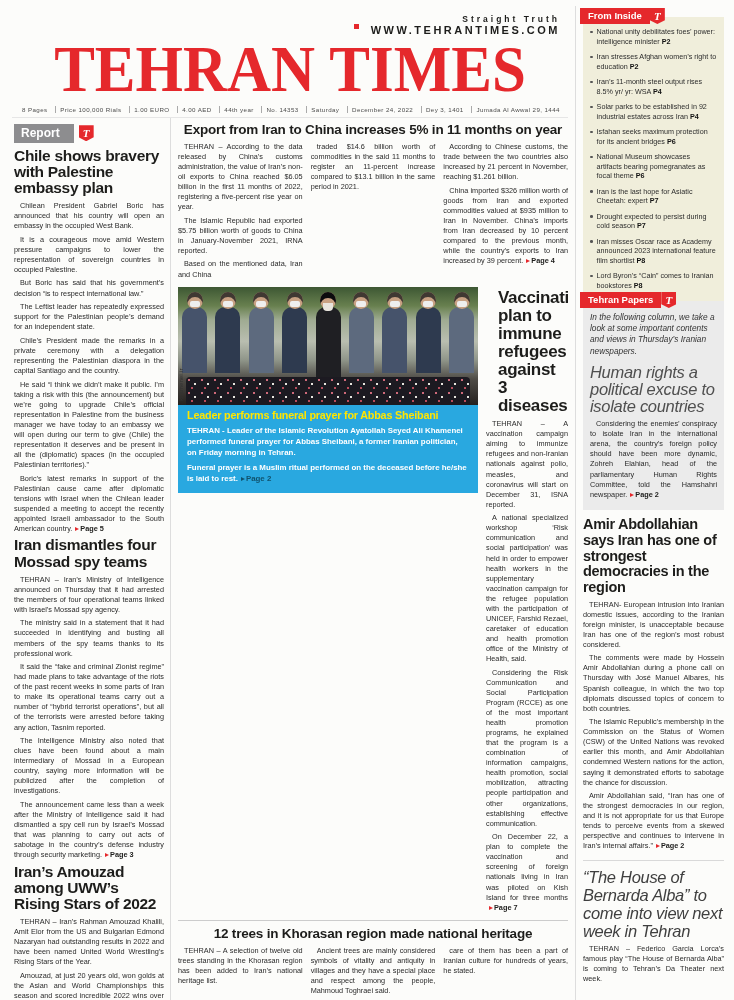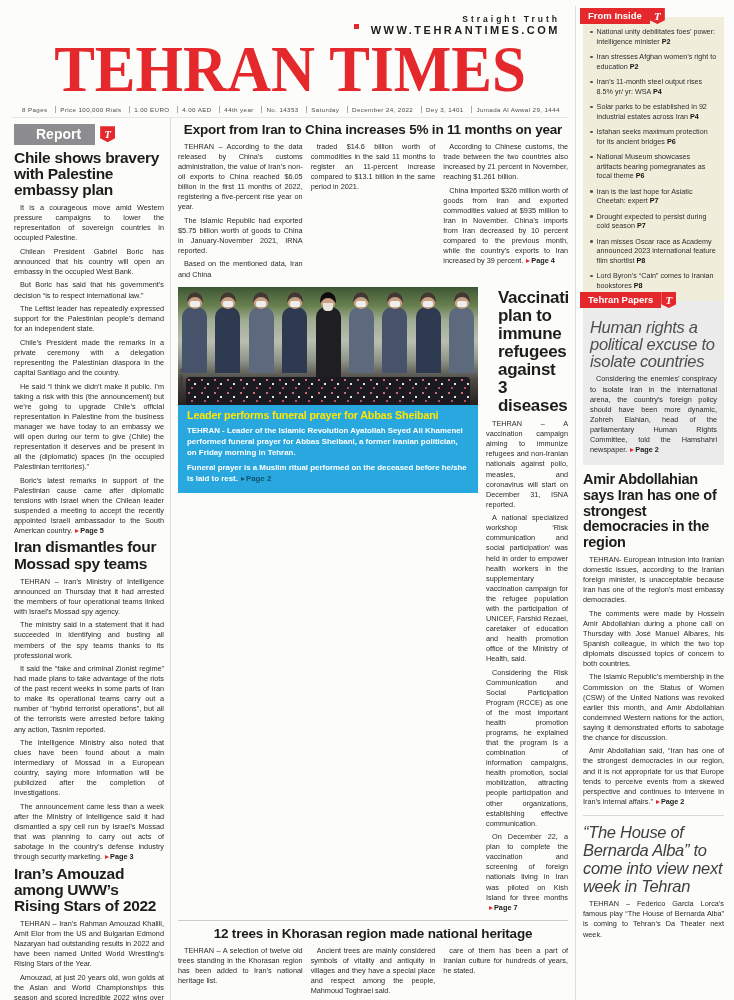--- a/index.html
+++ b/index.html
@@ -16,21 +16,21 @@
             font-size:61px;line-height:.88;text-align:center;letter-spacing:0;margin:4px 0 2px;
             transform:scaleY(1.08);transform-origin:top;}
   .infobar{display:flex;justify-content:space-between;font-size:6.2px;color:#4c4c4c;
            letter-spacing:.4px;padding:10px 4px 4px 6px;border-bottom:1px solid #e6e6e6;}
   .infobar span{white-space:nowrap;padding:0 4px;border-left:1px solid #aaa;}
   .infobar span:first-child{border-left:none;}
   .content{display:flex;gap:7px;flex:1;min-height:0;}
   
   .left-col{flex:0 0 150px;border-right:1px solid #ddd;padding:4px 6px 0 2px;overflow:hidden;}
   .report-badge{display:flex;align-items:center;gap:5px;margin:2px 0 5px;}
-  .report-label{background:#8d8d8f;color:#fff;font-weight:bold;font-size:14px;padding:2px 14px 3px 22px;text-align:center;}
+  .report-label{background:#8d8d8f;color:#fff;font-weight:bold;font-size:12px;padding:2px 14px 3px 7px;text-align:center;}
   .tlogo{flex:none;width:15px;height:16px;background:#e5282c;color:#fff;
          font-family:"Liberation Serif",serif;font-style:italic;font-weight:bold;font-size:11px;
          display:flex;align-items:center;justify-content:center;
          clip-path:polygon(0 0,100% 0,100% 76%,50% 100%,0 76%);}
   h2.lh{font-size:15.5px;line-height:1.04;letter-spacing:-.3px;margin:2px 0 5px;}
   p.body{font-size:7.3px;line-height:1.38;margin:0 0 3.5px;text-align:justify;text-indent:6px;color:#2a2a2a;}
   .tri{display:inline-block;width:0;height:0;border-left:4px solid #e5282c;
        border-top:2.6px solid transparent;border-bottom:2.6px solid transparent;margin:0 1px 0 3px;}
   .pref{font-weight:bold;color:#1d1d1b;}
   
@@ -127,22 +127,22 @@
     <div class="content">
 
       <aside class="left-col">
         <div class="report-badge">
           <span class="report-label">Report</span>
           <span class="tlogo">T</span>
         </div>
 
         <article>
           <h2 class="lh">Chile shows bravery with Palestine embassy plan</h2>
+          <p class="body">Chilean President Gabriel Boric has announced that his country will open an embassy in the occupied West Bank.</p>
           <p class="body">It is a courageous move amid Western pressure campaigns to lower the representation of sovereign countries in occupied Palestine.</p>
-          <p class="body">Chilean President Gabriel Boric has announced that his country will open an embassy in the occupied West Bank.</p>
           <p class="body">But Boric has said that his government’s decision “is to respect international law.”</p>
           <p class="body">The Leftist leader has repeatedly expressed support for the Palestinian people’s demand for an independent state.</p>
           <p class="body">Chile’s President made the remarks in a private ceremony with a delegation representing the Palestinian diaspora in the capital Santiago and the country.</p>
           <p class="body">He said “I think we didn’t make it public. I’m taking a risk with this (the announcement) but we’re going to upgrade Chile’s official representation in Palestine from the business manager we have today to an embassy we will open during our term to give (Chile) the representation it deserves and be present in all the (diplomatic) spaces (in the occupied Palestinian territories).”</p>
           <p class="body"><span>Boric’s latest remarks in support of the Palestinian cause came after diplomatic tensions with Israel when the Chilean leader suspended a meeting to accept the recently appointed Israeli ambassador to the South American country.</span><span class="tri"></span><span class="pref">Page 5</span></p>
         </article>
 
         <article>
           <h2 class="lh">Iran dismantles four Mossad spy teams</h2>
           <p class="body">TEHRAN – Iran’s Ministry of Intelligence announced on Thursday that it had arrested the members of four operational teams linked with Israel’s Mossad spy agency.</p>
@@ -303,27 +303,28 @@
           <span class="dot"></span>
           <span class="fi-text"><span>Lord Byron’s “Cain” comes to Iranian bookstores</span> <b>P8</b></span>
         </div>
     </div>
 
     <div class="papers-box">
       <div class="boxhdr">
         <span class="lbl">Tehran Papers</span>
         <span class="tlogo">T</span>
       </div>
+      <p class="papers-intro">In the following column, we take a look at some important contents and views in Thursday’s Iranian newspapers.</p>
       <h2 class="papers-head">Human rights a political excuse to isolate countries</h2>
       <p class="body"><span>Considering the enemies’ conspiracy to isolate Iran in the international arena, the country’s foreign policy should have been more dynamic, Zohreh Elahian, head of the parliamentary Human Rights Committee, told the Hamshahri newspaper.</span><span class="tri"></span><span class="pref">Page 2</span></p>
     </div>
 
     <article class="sb-article">
       <h2>Amir Abdollahian says Iran has one of strongest democracies in the region</h2>
-      <p class="body">TEHRAN- European intrusion into Iranian domestic issues, according to the Iranian foreign minister, is unacceptable because Iran has one of the region’s most embassy democracies.</p>
+      <p class="body">TEHRAN- European intrusion into Iranian domestic issues, according to the Iranian foreign minister, is unacceptable because Iran has one of the region’s most robust considered.</p>
       <p class="body">The comments were made by Hossein Amir Abdollahian during a phone call on Thursday with José Manuel Albares, his Spanish colleague, in which the two top diplomats discussed topics of concern to both countries.</p>
       <p class="body">The Islamic Republic’s membership in the Commission on the Status of Women (CSW) of the United Nations was revoked earlier this month, and Amir Abdollahian condemned Western nations for the action, saying it demonstrated efforts to sabotage the chance for discussion.</p>
       <p class="body"><span>Amir Abdollahian said, “Iran has one of the strongest democracies in our region, and it is not appropriate for us that Europe tends to perceive events from a skewed perspective and continues to intervene in Iran’s internal affairs.”</span><span class="tri"></span><span class="pref">Page 2</span></p>
     </article>
 
     <div class="sb-sep"></div>
 
     <article class="sb-article bernarda">
       <h2>“The House of Bernarda Alba” to come into view next week in Tehran</h2>
       <p class="body">TEHRAN – Federico Garcia Lorca’s famous play “The House of Bernarda Alba” is coming to Tehran’s Da Theater next week.</p>

